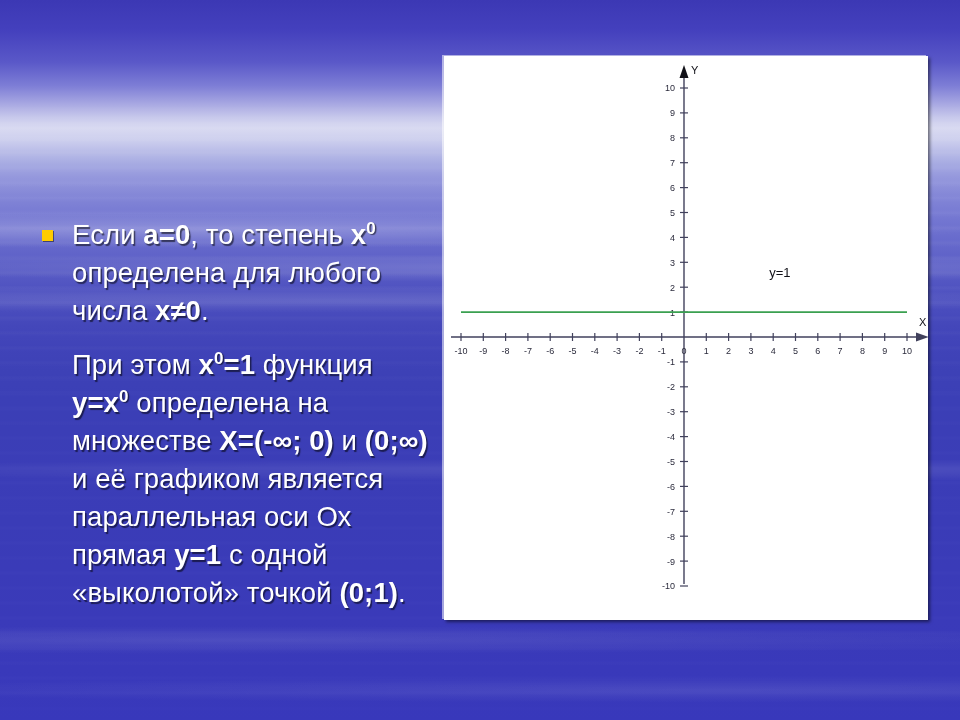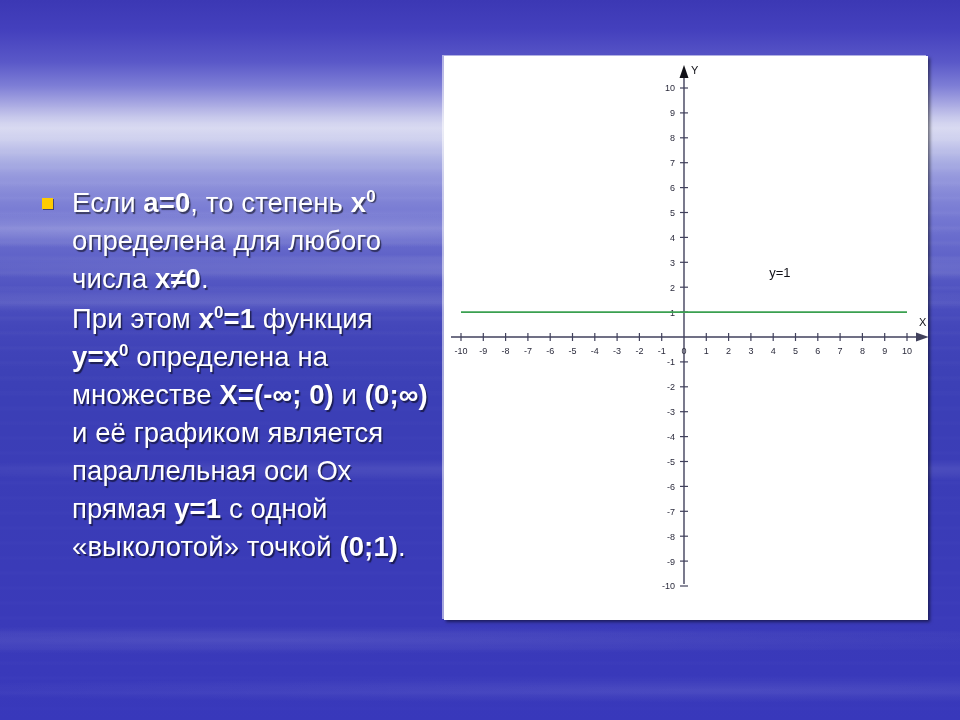--- a/index.html
+++ b/index.html
@@ -92,41 +92,42 @@
   
   #text-block {
     position: absolute;
     left: 34px;
     top: 184px;
     width: 400px;
   }
   .bullet-row {
     position: relative;
     padding-left: 38px;
+    margin-top: 32px;
   }
   #bullet-marker {
     position: absolute;
     left: 8px;
     top: 14px;
     width: 11px;
     height: 11px;
     background: #ffcc00;
     box-shadow: 1px 1px 0 rgba(0,0,0,0.45);
   }
   .para {
     color: #ffffff;
     font-size: 27.5px;
     line-height: 38px;
     letter-spacing: 0.1px;
     text-shadow: 1.5px 1.5px 1px rgba(0,0,0,0.55);
     margin: 0;
   }
   .para.p2 {
     padding-left: 38px;
-    margin-top: 2px;
+    margin-top: 16px;
   }
   .b { font-weight: bold; }
   sup {
     font-size: 0.62em;
     vertical-align: super;
     line-height: 0;
     font-weight: bold;
   }
 
   

